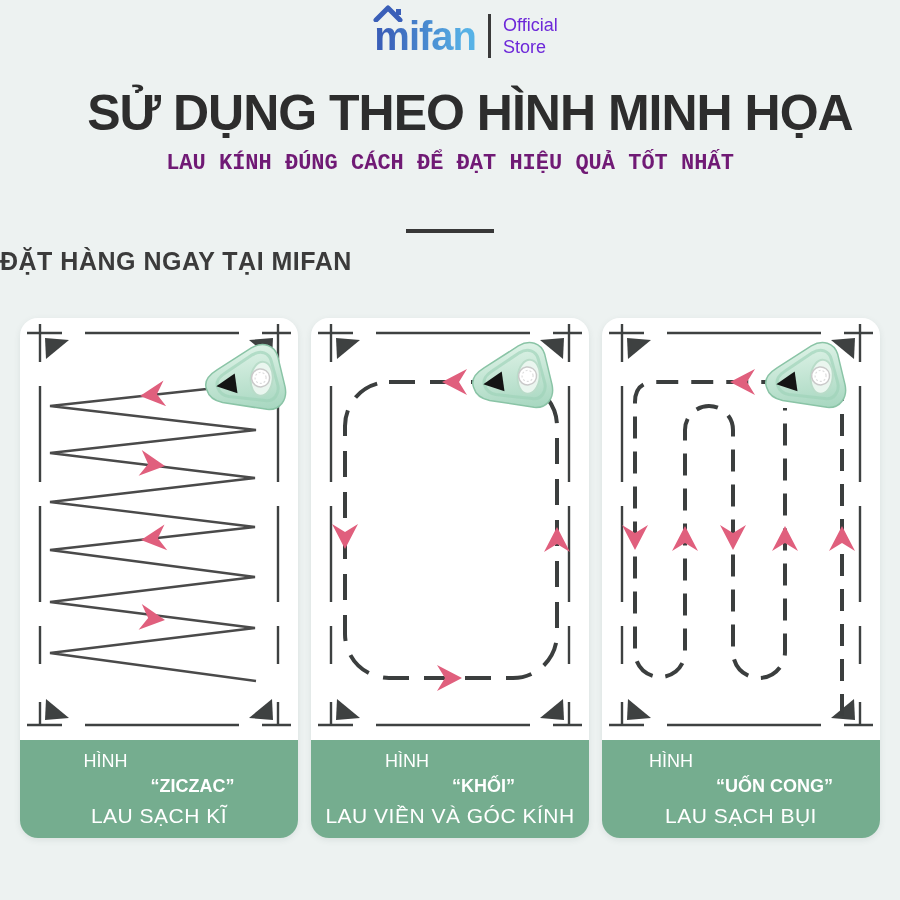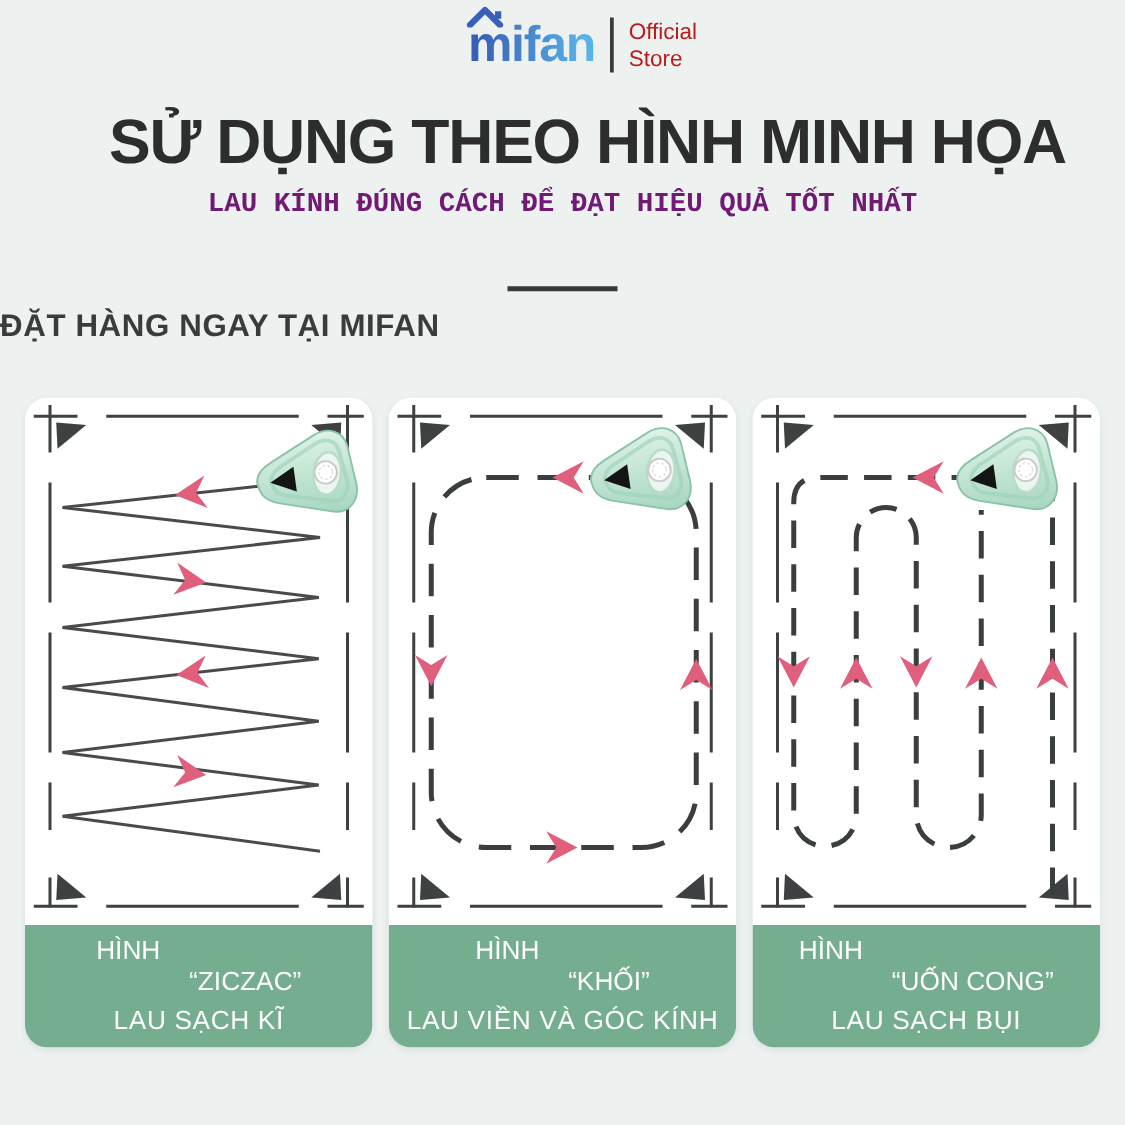--- a/index.html
+++ b/index.html
@@ -15,21 +15,21 @@
     display:flex;align-items:center;justify-content:center;gap:12px;
   }
   .brand{position:relative;display:flex;align-items:flex-end;}
   .brand-text{
     font-size:40px;font-weight:700;line-height:1;letter-spacing:-1px;
     background:linear-gradient(90deg,var(--brand-blue-dark,#3a5fb8) 10%,var(--brand-blue-light,#57b2e6) 90%);
     -webkit-background-clip:text;background-clip:text;color:transparent;
   }
   .roof{position:absolute;left:-1px;top:-12px;}
   .logo-sep{width:3px;height:44px;background:#3a3a3a;}
-  .official{font-size:18px;line-height:1.25;color:#b91c1c;font-weight:400;}
+  .official{font-size:18px;line-height:1.25;color:#6d28d9;font-weight:400;}
   
   .title{
     margin:0;position:absolute;top:84px;left:0;width:900px;text-align:center;
     font-size:50px;font-weight:700;letter-spacing:-1px;color:var(--text-dark,#2d2d2d);padding-left:20px;
   }
   .subs{position:absolute;top:149px;left:0;width:900px;text-align:center;
     font-size:22px;font-weight:600;color:#701a75;line-height:1.35;font-family:Liberation Mono, monospace;}
   .mini-divider{position:absolute;top:229px;left:406px;width:88px;height:4px;background:#383838;}
   .cta{position:absolute;top:247px;left:0;width:900px;text-align:left;
     font-size:25px;font-weight:700;letter-spacing:.5px;color:#3b3b3b;}
@@ -38,22 +38,22 @@
   .panel{
     width:278px;height:520px;border-radius:18px;overflow:hidden;
     box-shadow:0 2px 6px rgba(60,80,75,.10);
     display:flex;flex-direction:column;
   }
   .panel-graphic{width:278px;height:422px;background:#fff;}
   .panel-label{
     height:98px;background:var(--label-green,#75ad8f);color:#fff;
     display:flex;flex-direction:column;align-items:center;justify-content:center;gap:7px;
   }
-  .l1{font-size:21px;font-weight:500;display:flex;gap:23px;}
-  .l1 b{font-weight:400;margin-top:25px;}
+  .l1{font-size:18px;font-weight:500;display:flex;gap:23px;}
+  .l1 b{font-weight:700;margin-top:25px;}
   .l2{font-size:21px;font-weight:400;letter-spacing:.5px;}
 </style>
 </head>
 <body>
 
 <div class="page">
 
   <div class="logo-row">
     <div class="brand">
       <svg class="roof" width="34" height="18" viewBox="0 0 34 18">

